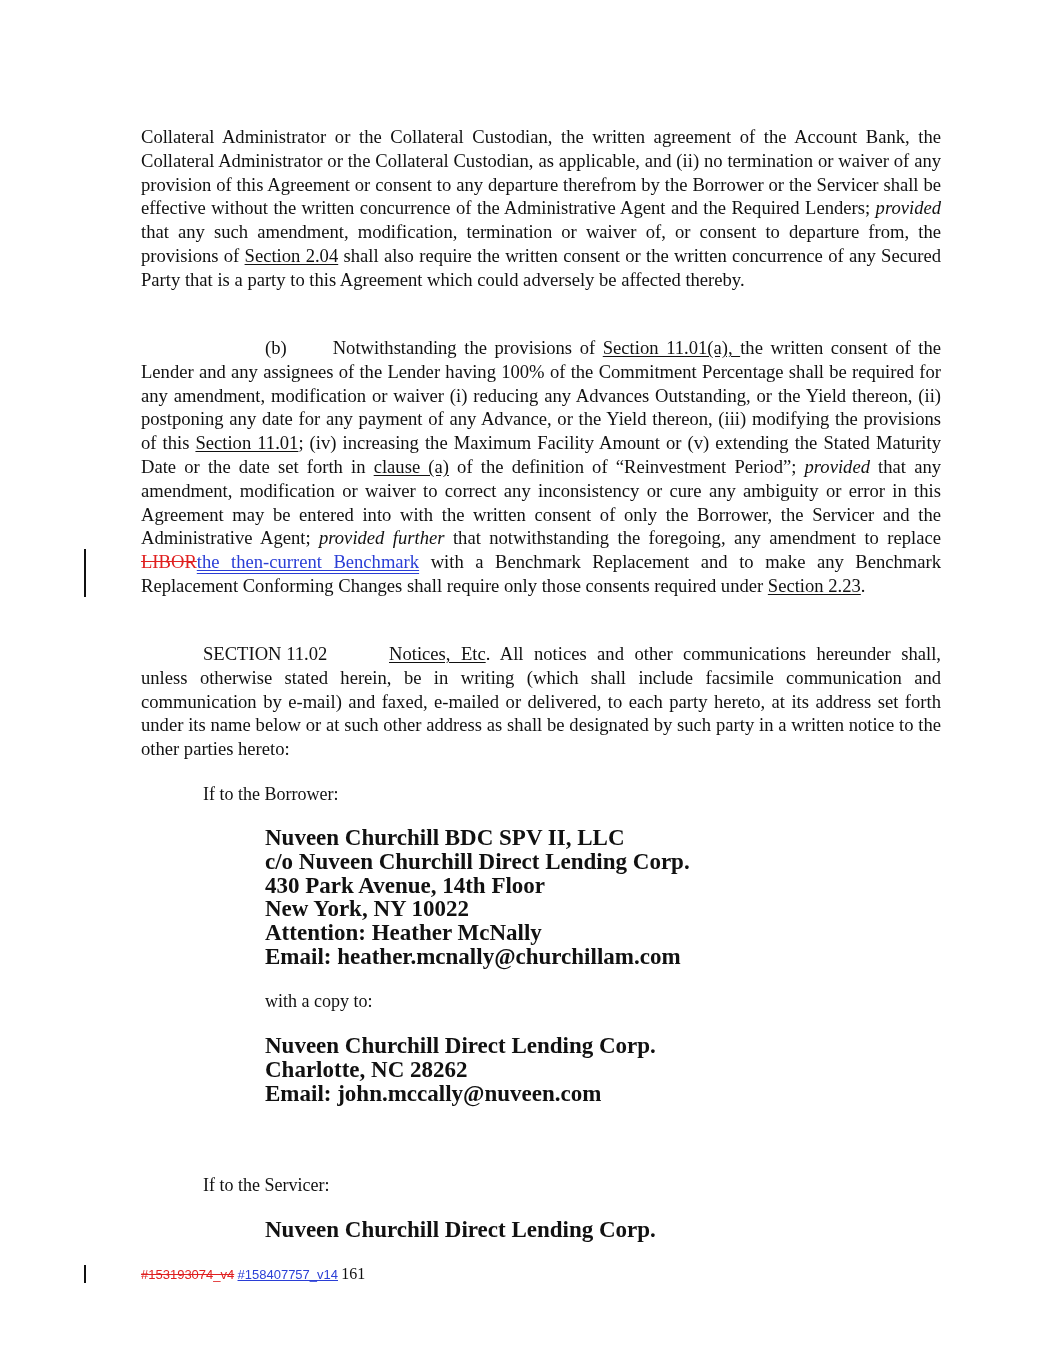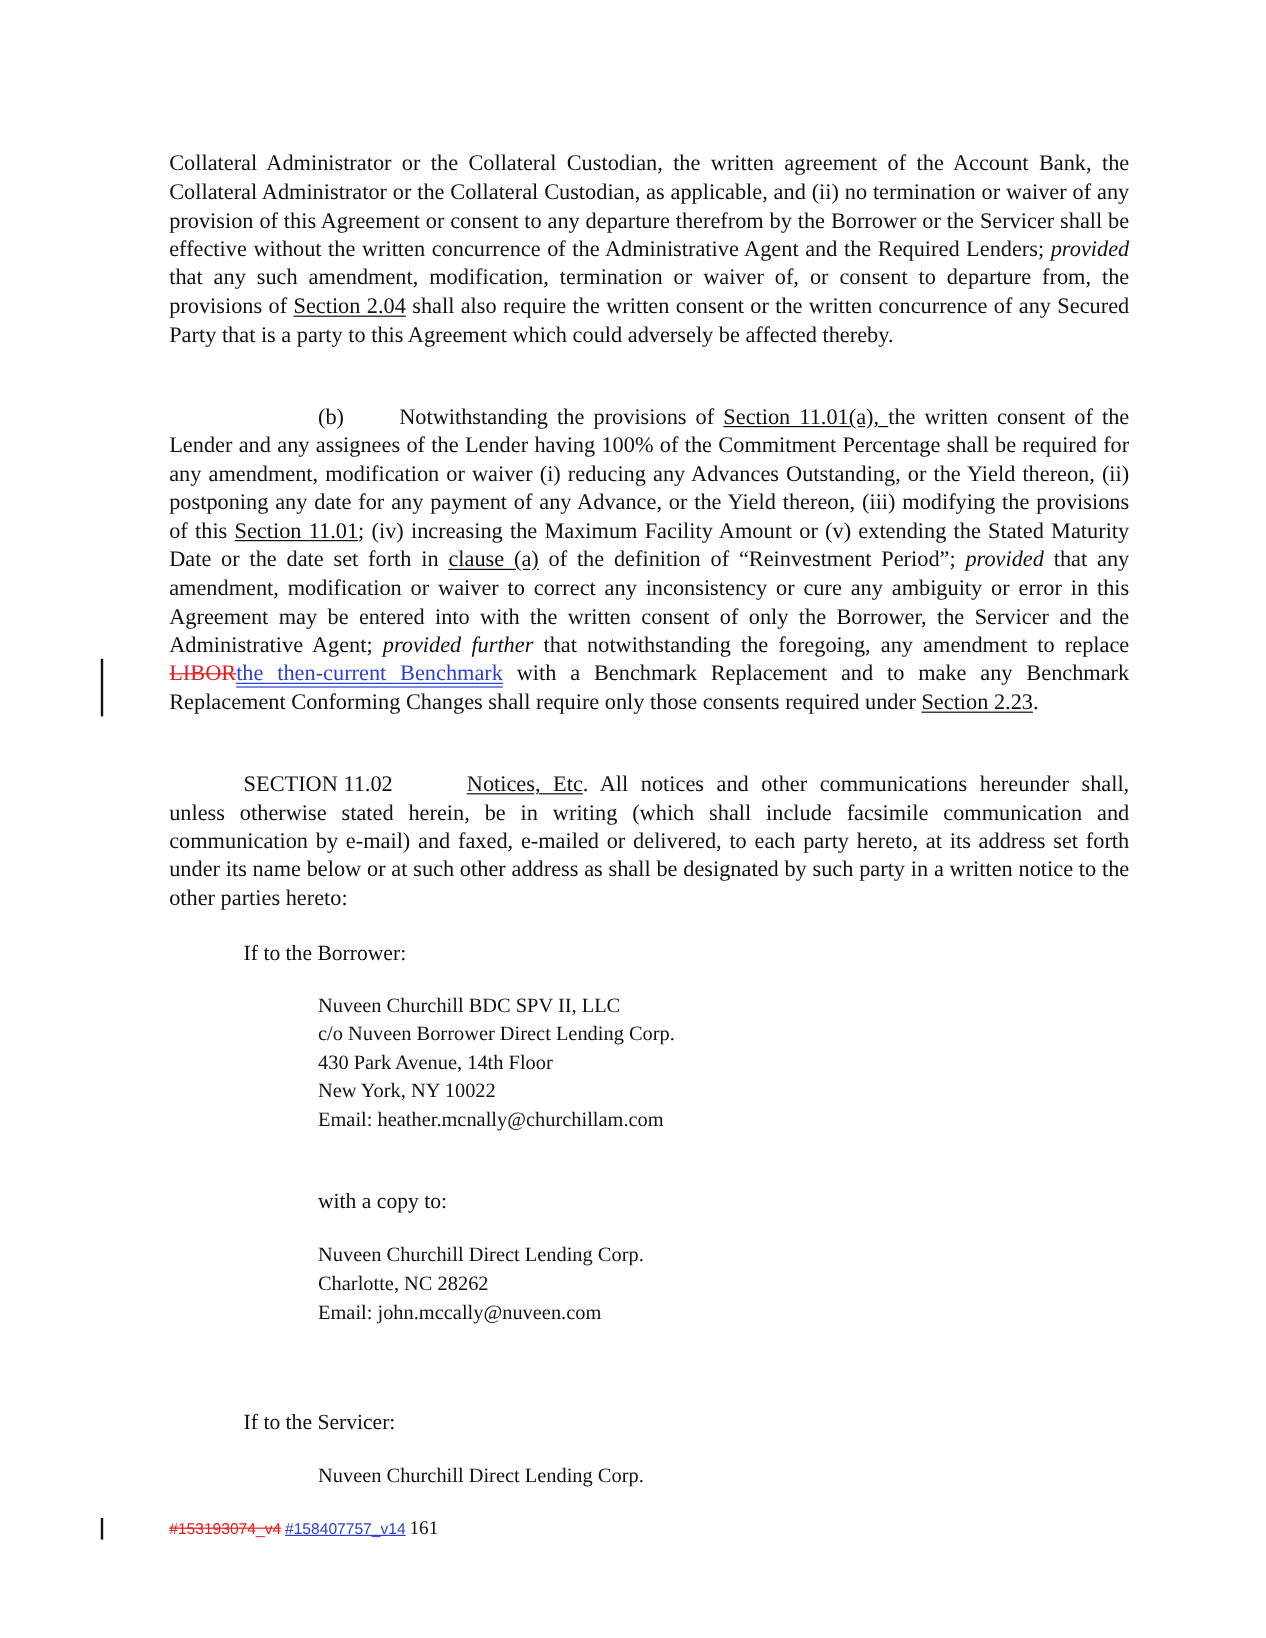--- a/index.html
+++ b/index.html
@@ -15,21 +15,21 @@
       text-align: justify; margin: 0;
     }
     .para .indent-b { display: inline-block; width: 124px; }
     .para .tab { display: inline-block; width: 46px; }
     .u { text-decoration: underline; text-underline-offset: 2px; }
     .i { font-style: italic; }
     .del { color: #e02020; text-decoration: line-through; }
     .ins { color: #2a3ed6; text-decoration: underline double; text-underline-offset: 2px; }
     .sec-head { display: inline-block; width: 186px; padding-left: 62px; }
     .line { position: absolute; font-size: 18px; line-height: 23.8px; white-space: nowrap; margin: 0; }
-    .addr { position: absolute; left: 248px; font-size: 17px; line-height: 23.8px; margin: 0; }
+    .addr { position: absolute; left: 248px; font-size: 23px; line-height: 23.8px; margin: 0; font-weight: bold; }
     .addr div { white-space: nowrap; }
     .change-bar { position: absolute; width: 2px; background: #111; }
     .footer {
       position: absolute; left: 124px; top: 1266px;
       font-size: 13px; line-height: 16px; white-space: nowrap;
     }
     .footer .del-id { font-family: "Liberation Sans", sans-serif; color: #e02020; text-decoration: line-through; }
     .footer .ins-id { font-family: Liberation Sans, sans-serif; color: #2a3ed6; text-decoration: underline; }
     .footer .pg { font-family: "Liberation Serif", serif; font-size: 16px; color: #111; text-align: center; }
   </style>
@@ -43,23 +43,24 @@
   <p class="para" style="top:336px;"><span class="indent-b"></span><span>(b)</span><span class="tab"></span><span>Notwithstanding the provisions of </span><span class="u">Section 11.01(a), </span><span>the written consent of the Lender and any assignees of the Lender having 100% of the Commitment Percentage shall be required for any amendment, modification or waiver (i) reducing any Advances Outstanding, or the Yield thereon, (ii) postponing any date for any payment of any Advance, or the Yield thereon, (iii) modifying the provisions of this </span><span class="u">Section 11.01</span><span>; (iv) increasing the Maximum Facility Amount or (v) extending the Stated Maturity Date or the date set forth in </span><span class="u">clause (a)</span><span> of the definition of “Reinvestment Period”; </span><span class="i">provided</span><span> that any amendment, modification or waiver to correct any inconsistency or cure any ambiguity or error in this Agreement may be entered into with the written consent of only the Borrower, the Servicer and the Administrative Agent; </span><span class="i">provided further</span><span> that notwithstanding the foregoing, any amendment to replace </span><span class="del">LIBOR</span><span class="ins">the then-current Benchmark</span><span> with a Benchmark Replacement and to make any Benchmark Replacement Conforming Changes shall require only those consents required under </span><span class="u">Section 2.23</span><span>.</span></p>
 
   <div class="change-bar" style="left:67px; top:549px; height:48px;"></div>
 
   <p class="para" style="top:642px;"><span class="sec-head">SECTION 11.02</span><span class="u">Notices, Etc</span><span>.  All notices and other communications hereunder shall, unless otherwise stated herein, be in writing (which shall include facsimile communication and communication by e-mail) and faxed, e-mailed or delivered, to each party hereto, at its address set forth under its name below or at such other address as shall be designated by such party in a written notice to the other parties hereto:</span></p>
 
   <p class="line" style="left:186px; top:783px;">If to the Borrower:</p>
 
   <div class="addr" style="top:826px;">
     <div>Nuveen Churchill BDC SPV II, LLC</div>
-    <div>c/o Nuveen Borrower Direct Lending Corp.</div>
+    <div>c/o Nuveen Churchill Direct Lending Corp.</div>
     <div>430 Park Avenue, 14th Floor</div>
     <div>New York, NY 10022</div>
+    <div>Attention: Heather McNally</div>
     <div>Email: heather.mcnally@churchillam.com</div>
   </div>
 
   <p class="line" style="left:248px; top:990px;">with a copy to:</p>
 
   <div class="addr" style="top:1034px;">
     <div>Nuveen Churchill Direct Lending Corp.</div>
     <div>Charlotte, NC 28262</div>
     <div>Email: john.mccally@nuveen.com</div>
   </div>

